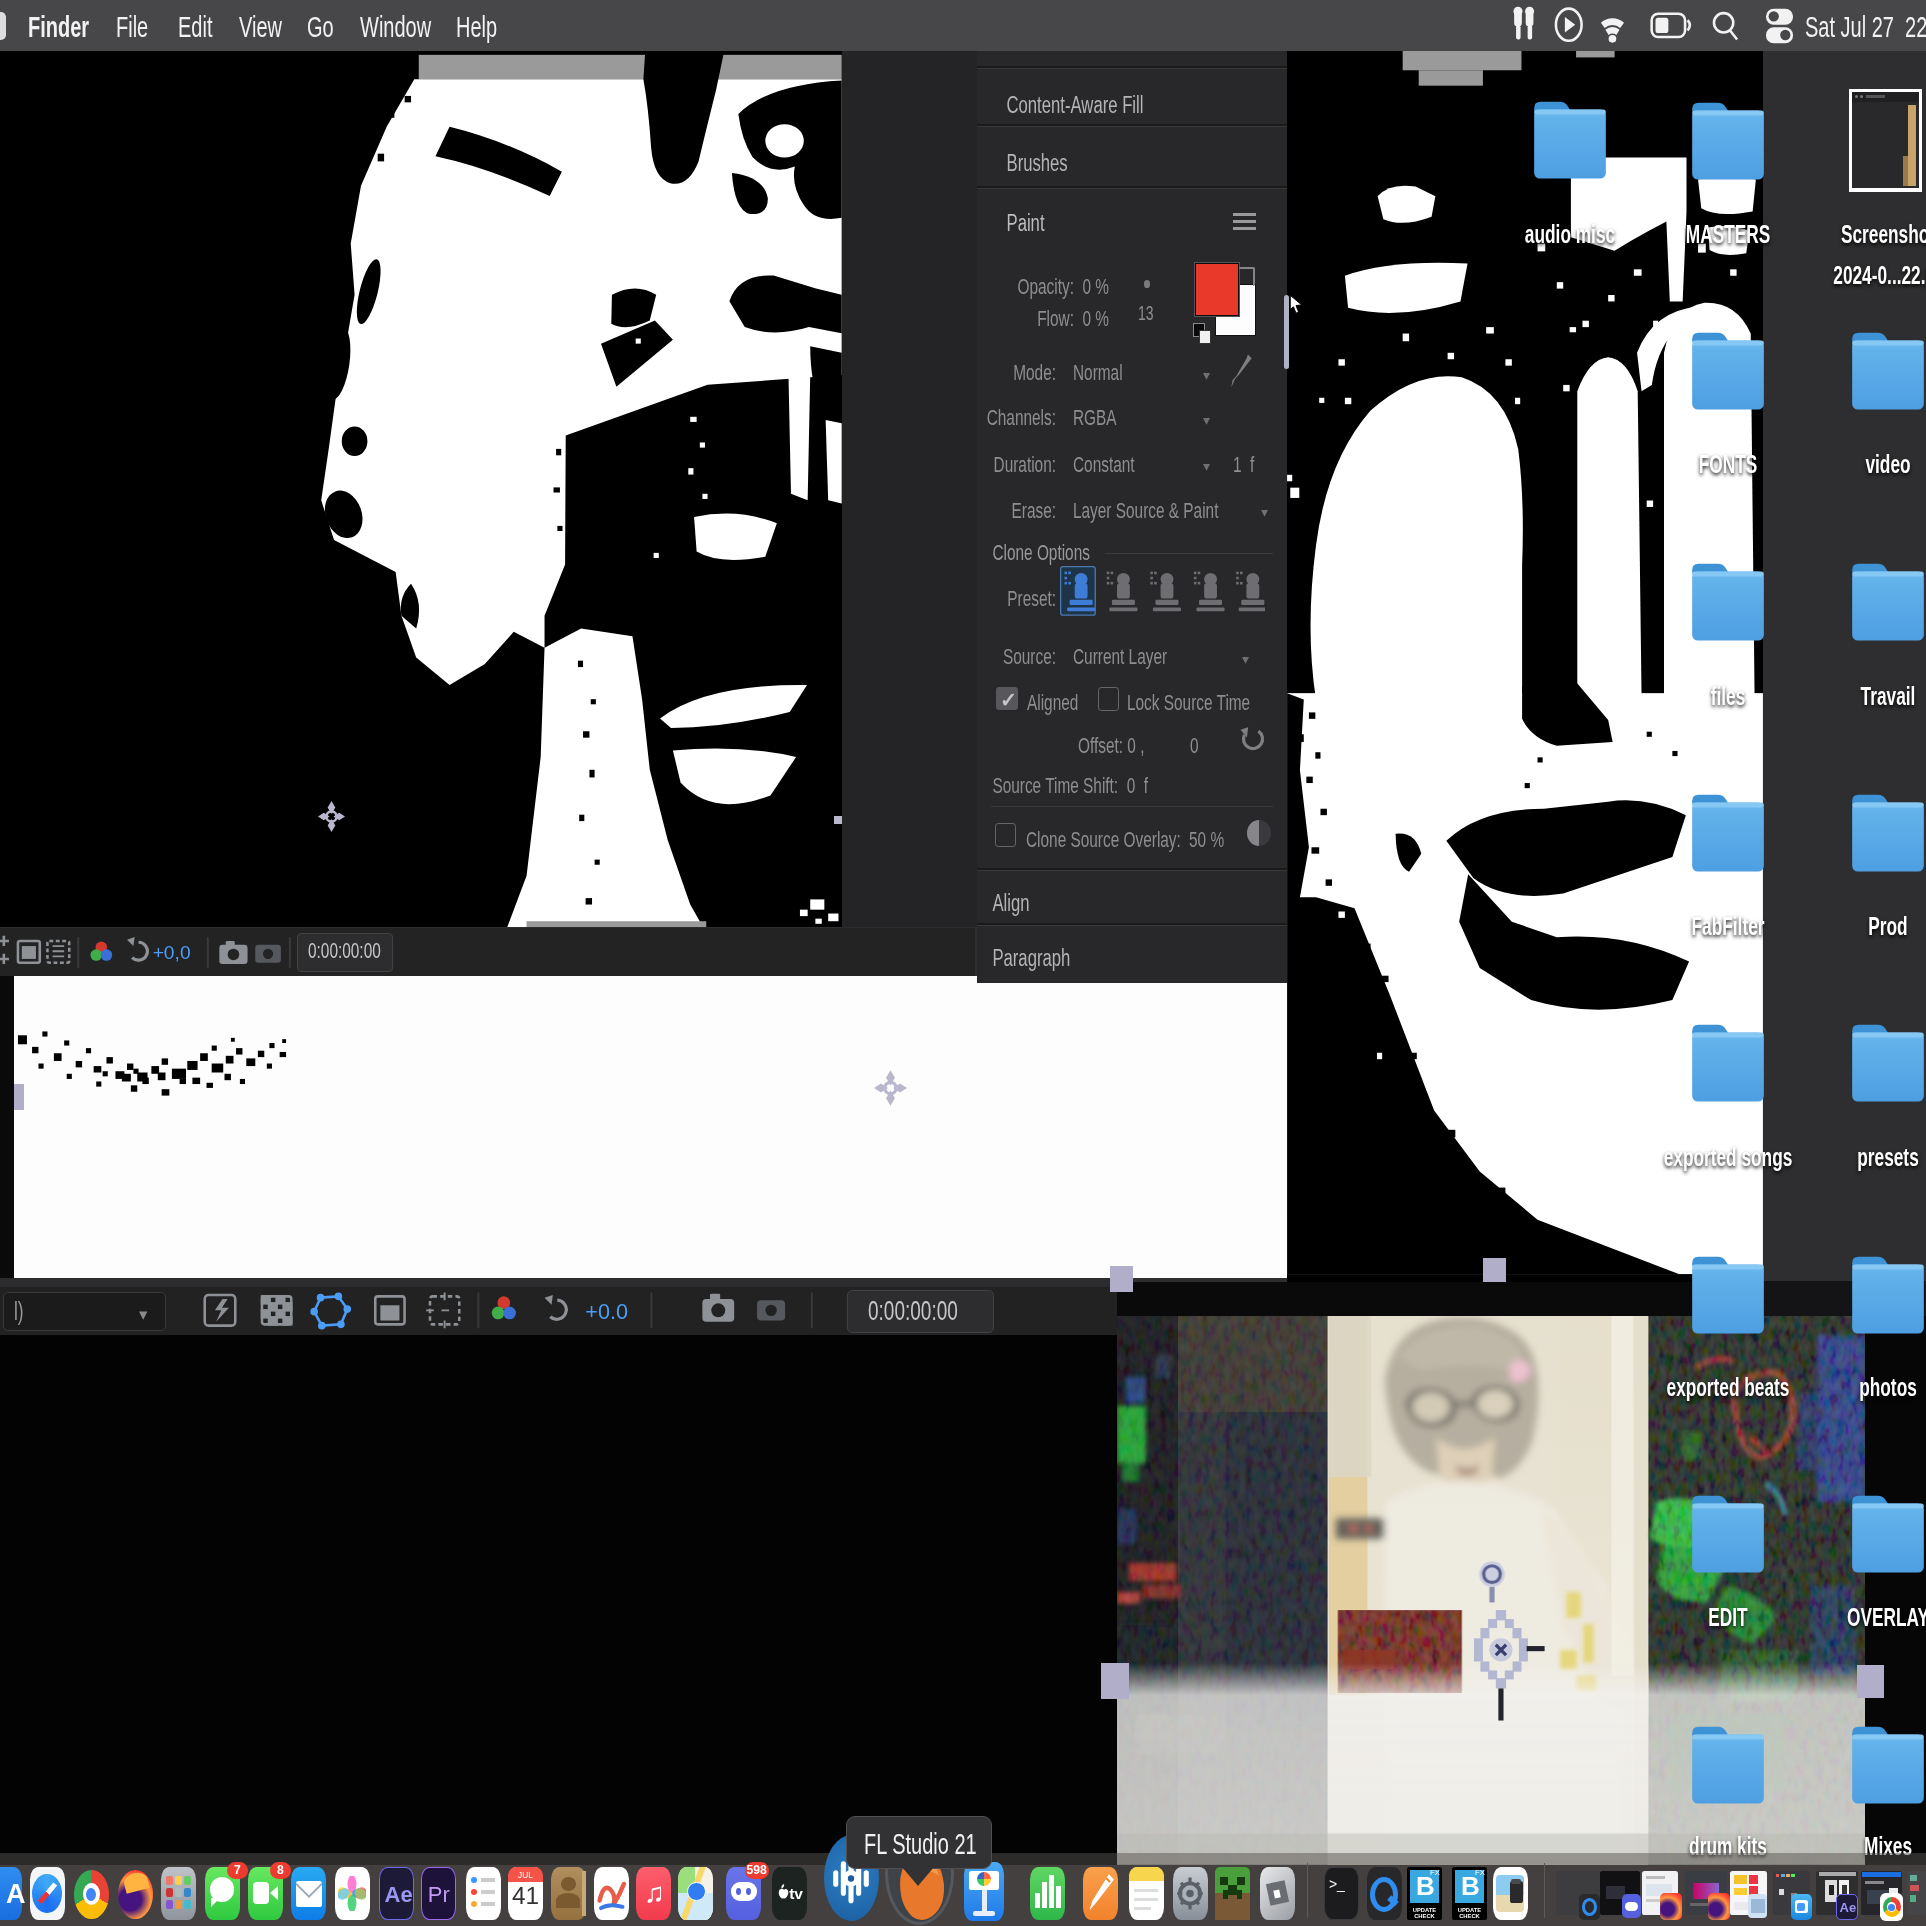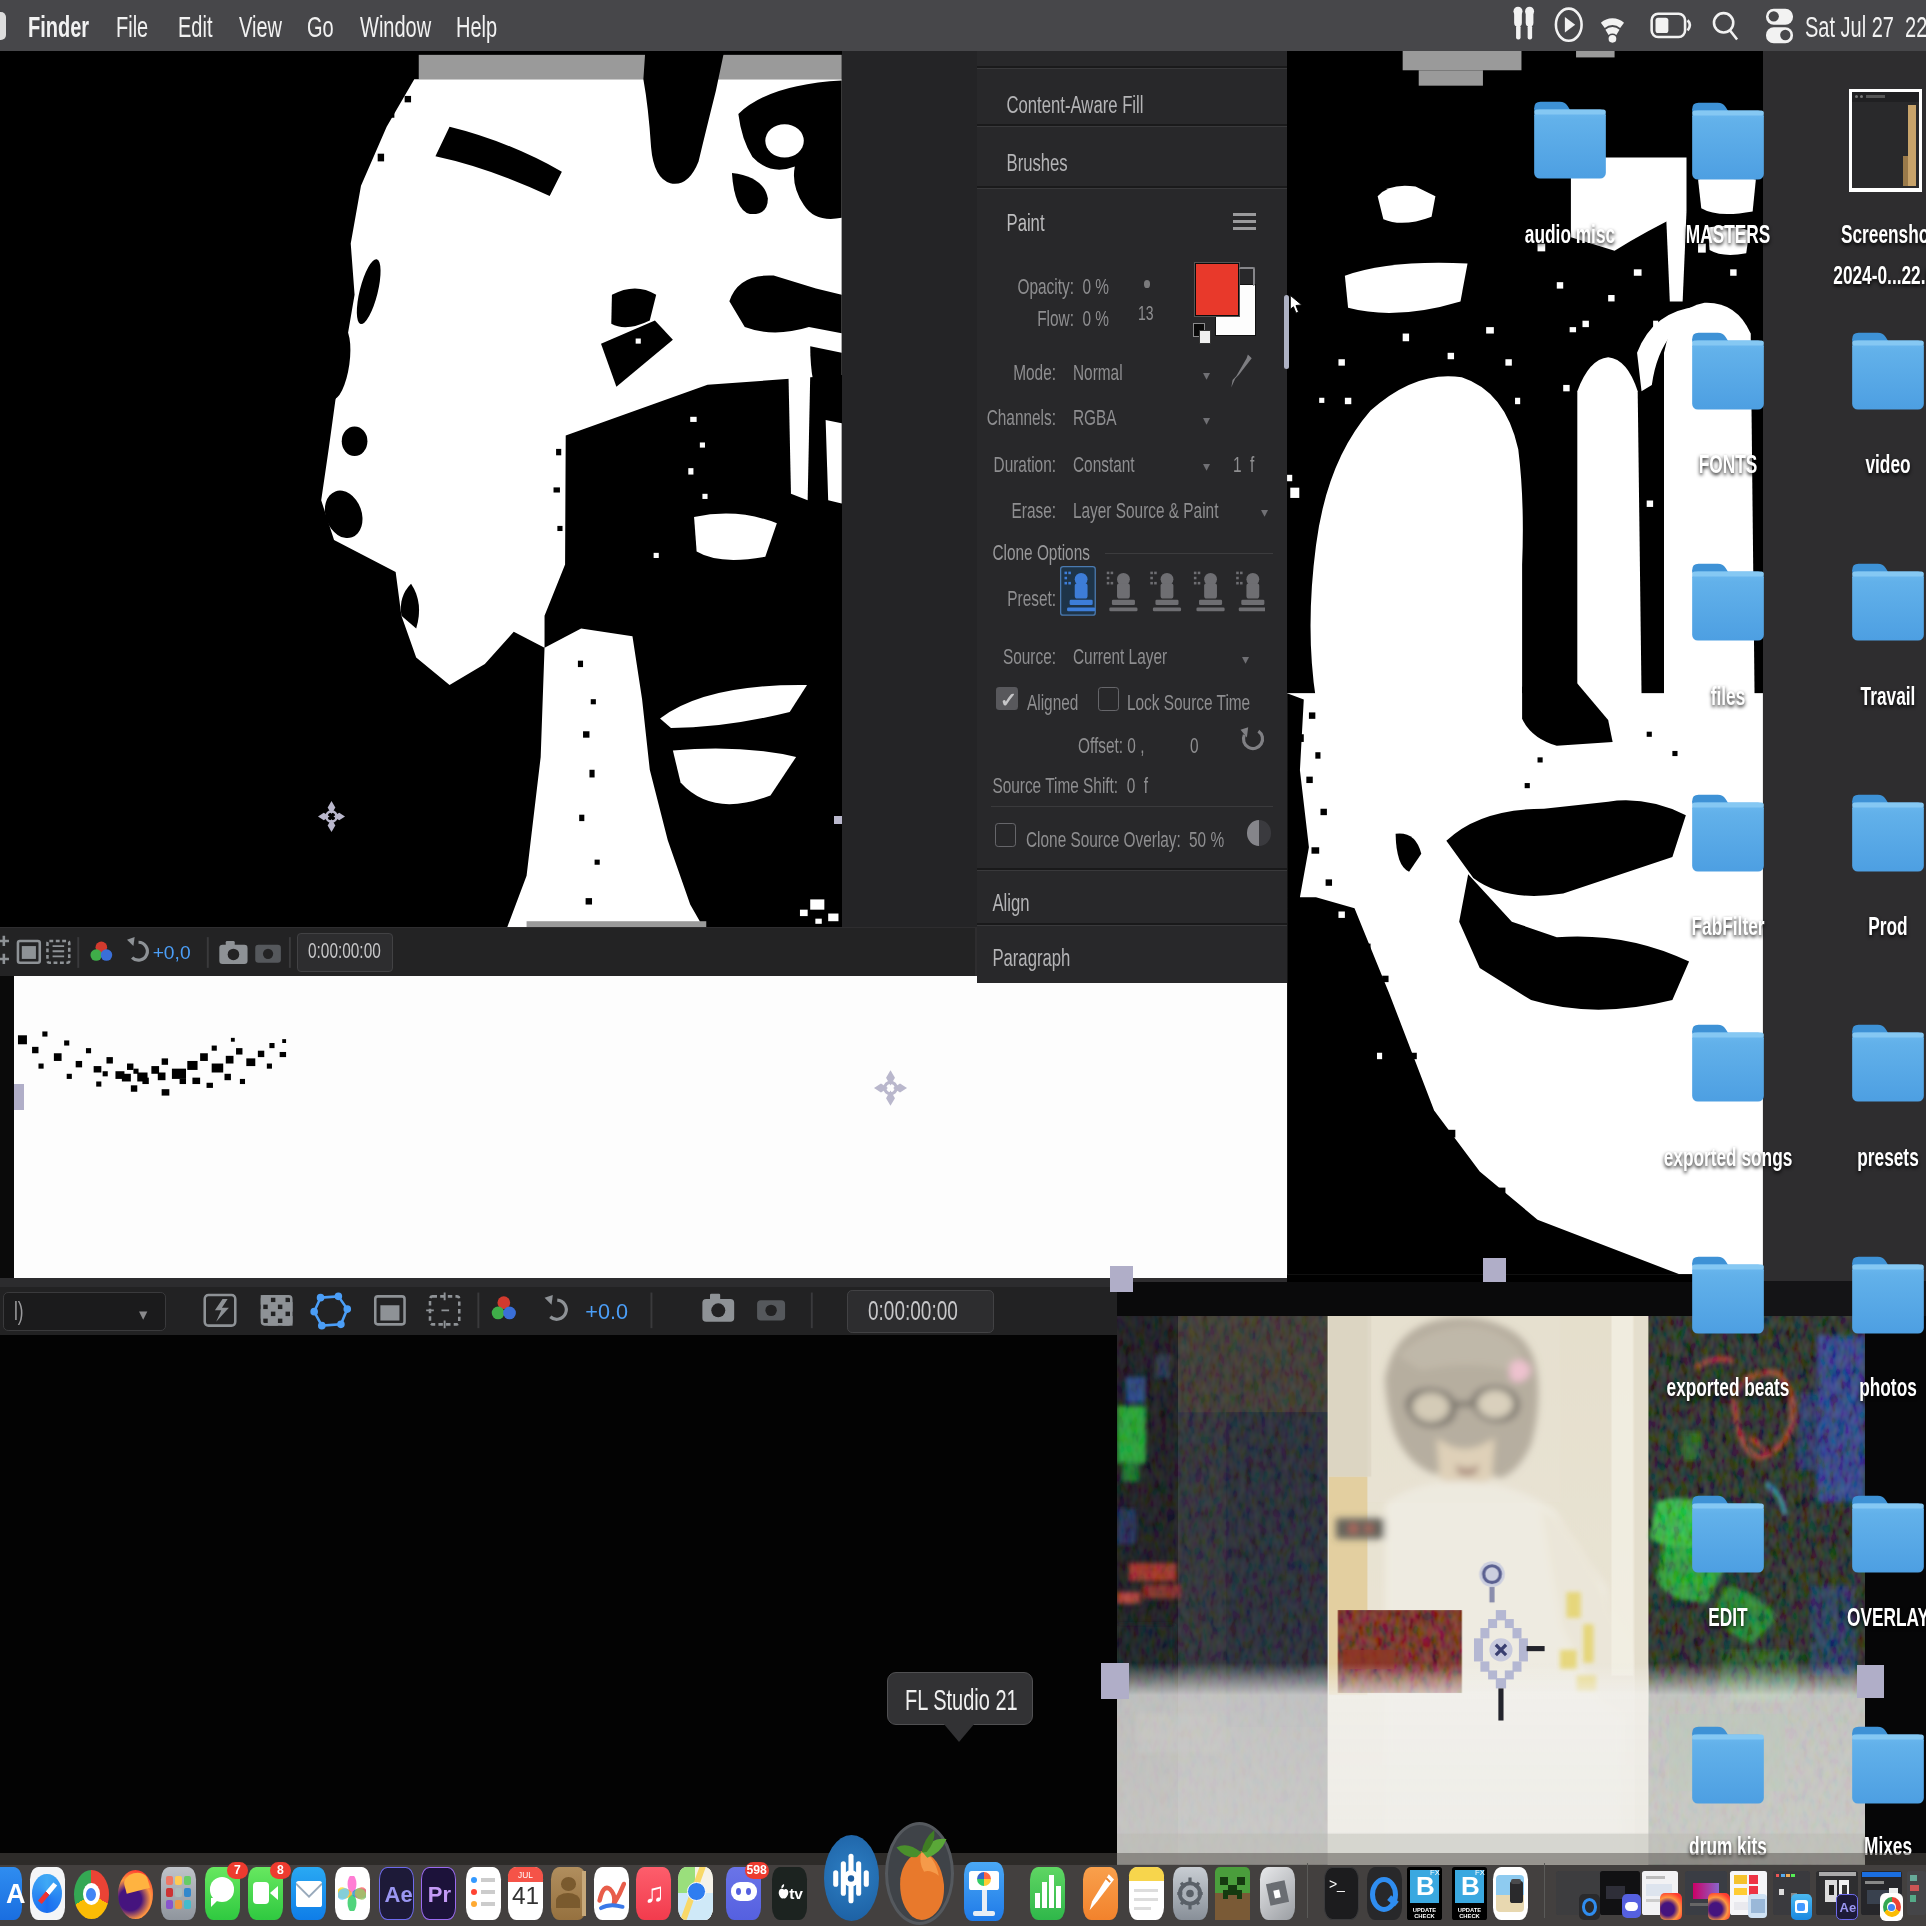--- a/index.html
+++ b/index.html
@@ -780,21 +780,21 @@
     <svg class="abs" style="left:1687px;top:1714px;" width="82" height="96" viewBox="0 0 128 150">
         <use href="#folder"></use>
       </svg>
     <div class="lbl" style="left:1728px;top:1832px;">drum kits</div>
     <svg class="abs" style="left:1847px;top:1714px;" width="82" height="96" viewBox="0 0 128 150">
         <use href="#folder"></use>
       </svg>
     <div class="lbl" style="left:1888px;top:1832px;">Mixes</div>
   </div>
 
-  <div class="abs" id="tooltip" style="left:846px;top:1672px;width:170px;height:71px;z-index:5;margin-left:41px;">
+  <div class="abs" id="tooltip" style="left:846px;top:1816px;width:170px;height:71px;z-index:5;">
     <div class="abs" style="left:0;top:0;width:144px;height:51px;background:#323234;border:0.6px solid #505052;border-radius:9px;"></div>
     <div class="abs tx" style="left:18px;top:11.6px;font-size:20px;color:#f0f0f0;">FL Studio 21</div>
     <div class="abs" style="left:56px;top:51px;width:0;height:0;border-left:16.7px solid transparent;border-right:16.7px solid transparent;border-top:19px solid #323234;"></div>
   </div>
 
   <div class="abs" id="dock" style="left:0;top:1853px;width:1926px;height:73px;background:rgba(88,84,80,0.5);z-index:4;font-family:'Liberation Sans',sans-serif;">
     <style>
       .di{position:absolute;top:14px;width:35px;height:53px;border-radius:8.3px/12.2px;}
       .badge{position:absolute;top:-5.1px;right:-7.7px;min-width:16.7px;height:16.7px;border-radius:8.3px;background:#ee3b2f;color:#fff;font-size:12.2px;text-align:center;line-height:16.7px;padding:0 1.9px;font-weight:700;}
       .thumb{position:absolute;top:18px;height:44px;border-radius:2.6px;}
@@ -864,21 +864,21 @@
           <ellipse cx="9" cy="10" rx="8" ry="10" fill="#9c6" opacity="0.8" transform="rotate(-45)"></ellipse>
         </g>
       </svg>
     </div>
 
     <div class="di" style="left:379px;background:#1d1a38;border:1.3px solid #6d6aec;box-sizing:border-box;">
         <div class="abs" style="left:4.5px;top:14px;color:#9a96f2;font-size:22px;font-weight:700;">Ae</div>
       </div>
 
     <div class="di" style="left:421px;background:#1c123a;border:1.3px solid #9a6af0;box-sizing:border-box;">
-        <div class="abs" style="left:5.8px;top:14px;color:#c49af6;font-size:22px;font-weight:700;">Pr</div>
+        <div class="abs" style="left:5.8px;top:14px;color:#c49af6;font-size:22px;font-weight:400;">Pr</div>
       </div>
 
     <div class="di" style="left:466px;background:#fff;">
       <div class="abs" style="left:5.1px;top:9.6px;width:6.4px;height:6.4px;border-radius:50%;background:#39f;"></div>
         <div class="abs" style="left:15.4px;top:11px;width:14px;height:3.9px;background:#ccc;"></div>
       <div class="abs" style="left:5.1px;top:22px;width:6.4px;height:6.4px;border-radius:50%;background:#f43;"></div>
         <div class="abs" style="left:15.4px;top:23px;width:14px;height:3.9px;background:#ccc;"></div>
       <div class="abs" style="left:5.1px;top:34px;width:6.4px;height:6.4px;border-radius:50%;background:#fa3;"></div>
         <div class="abs" style="left:15.4px;top:35px;width:14px;height:3.9px;background:#ccc;"></div>
     </div>

